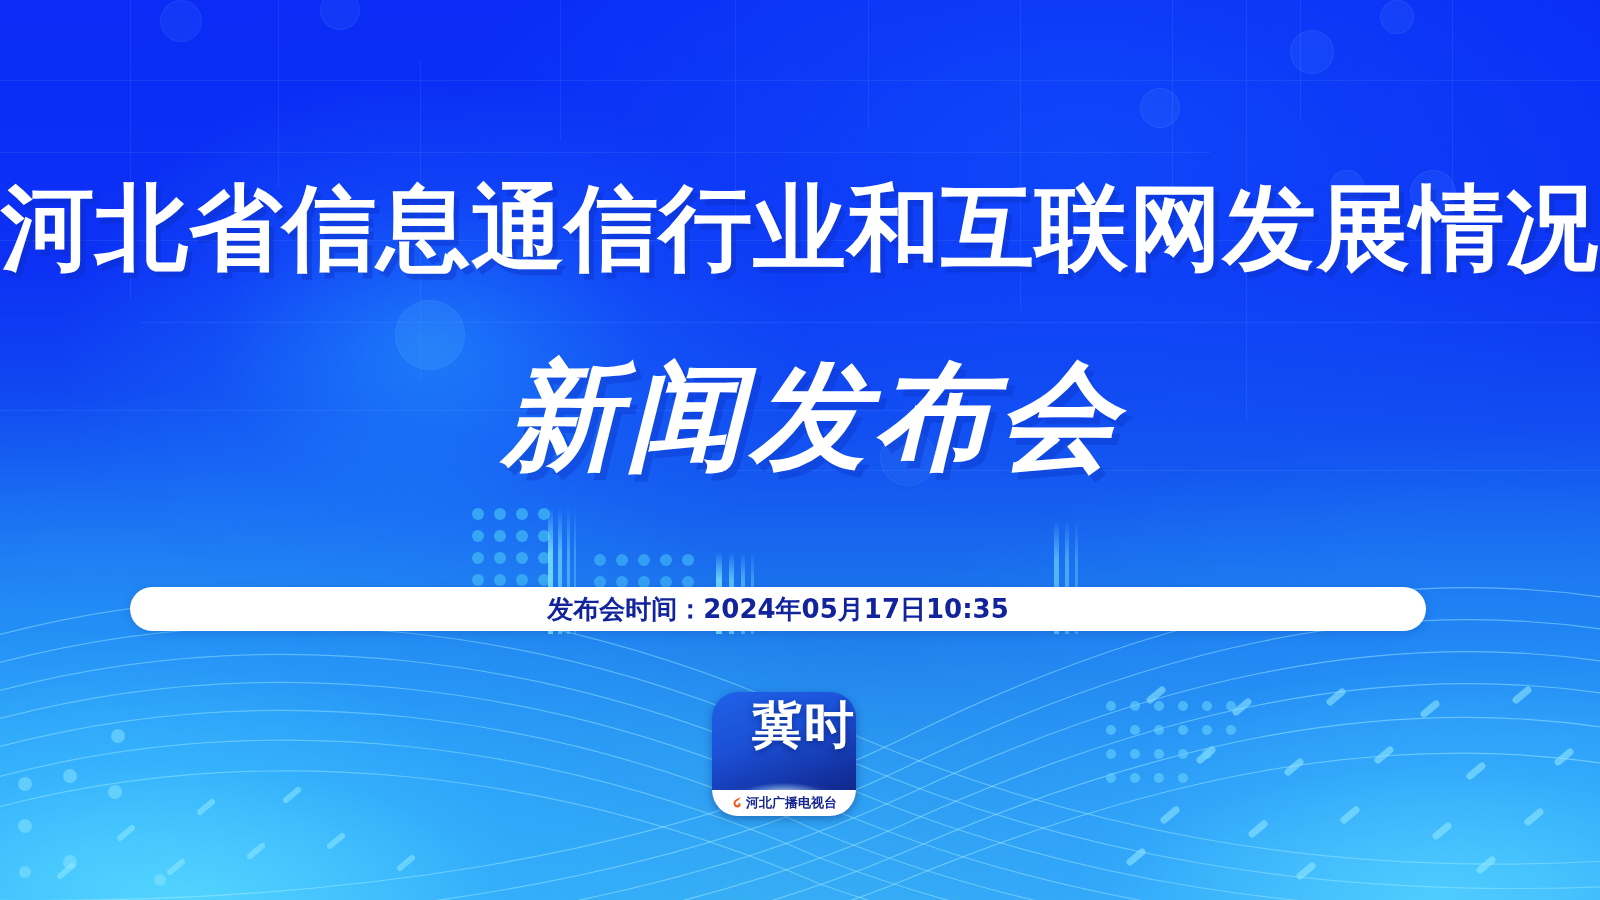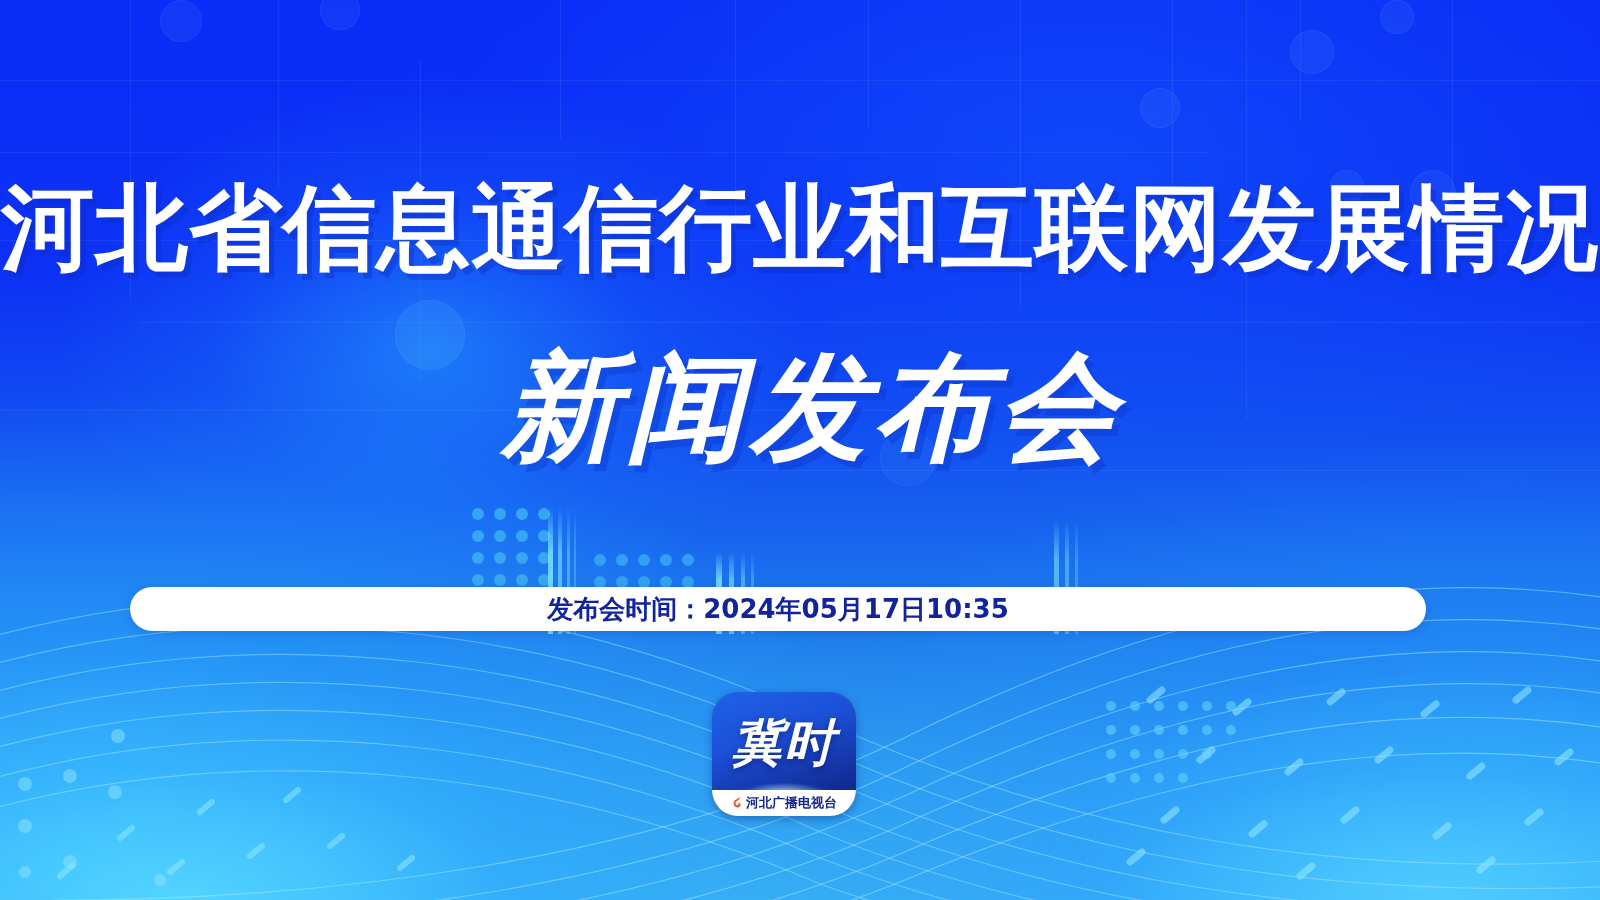--- a/index.html
+++ b/index.html
@@ -85,21 +85,21 @@
     top: 352px;
     text-align: center;
     color: #ffffff;
     font-size: 118px;
     font-weight: 700;
     font-style: italic;
     letter-spacing: 6px;
     line-height: 1.1;
     white-space: nowrap;
     text-shadow: 6px 7px 0 rgba(10,45,190,0.33);
-    font-family: Liberation Mono, monospace;
+    font-family: Liberation Sans, sans-serif;
     padding-left: 24px;
   }
 
   
   .pill {
     position: absolute;
     left: 130px;
     top: 587px;
     width: 1296px;
     height: 44px;
@@ -127,26 +127,25 @@
     height: 124px;
     border-radius: 26px;
     overflow: hidden;
     background:
       radial-gradient(ellipse 120px 55px at 50% 104%, rgba(255,255,255,0.95) 0%, rgba(160,215,255,0.45) 35%, rgba(30,90,220,0) 70%),
       linear-gradient(160deg, #1f62e8 0%, #1b4fd6 38%, #132f9c 75%, #0d1f6e 100%);
     box-shadow: 0 3px 10px rgba(0,20,90,0.35);
   }
   .logo-mark {
     position: absolute;
-    left: 0; right: 0; top: 26px;
-    text-align: center;
+    left: 0; right: 0; top: 8px;
+    text-align: right;
     color: #ffffff;
     font-size: 50px;
     font-weight: 700;
-    font-style: italic;
     letter-spacing: 2px;
     line-height: 1;
     text-shadow: 0 2px 6px rgba(0,20,90,0.5);
     font-family: "DejaVu Serif", "Liberation Serif", serif;
   }
   .logo-glow {
     position: absolute;
     left: 50%; bottom: 20px; transform: translateX(-50%);
     width: 110px; height: 34px;
     background: radial-gradient(ellipse 55px 17px at 50% 100%, rgba(255,255,255,0.95) 0%, rgba(180,225,255,0.35) 50%, rgba(255,255,255,0) 78%);

